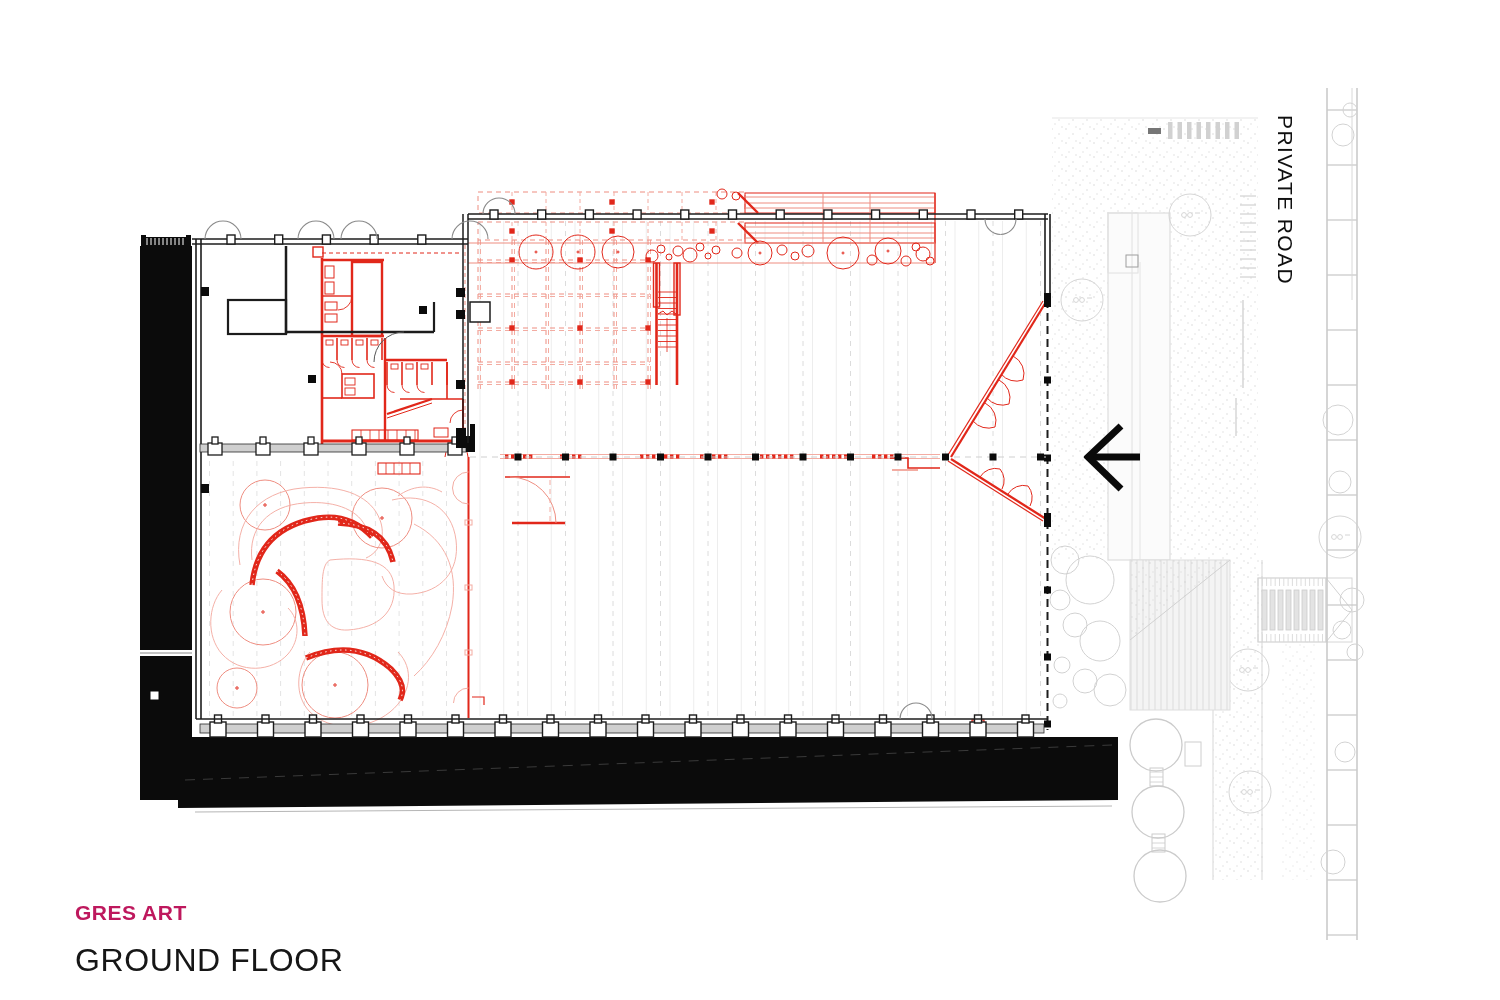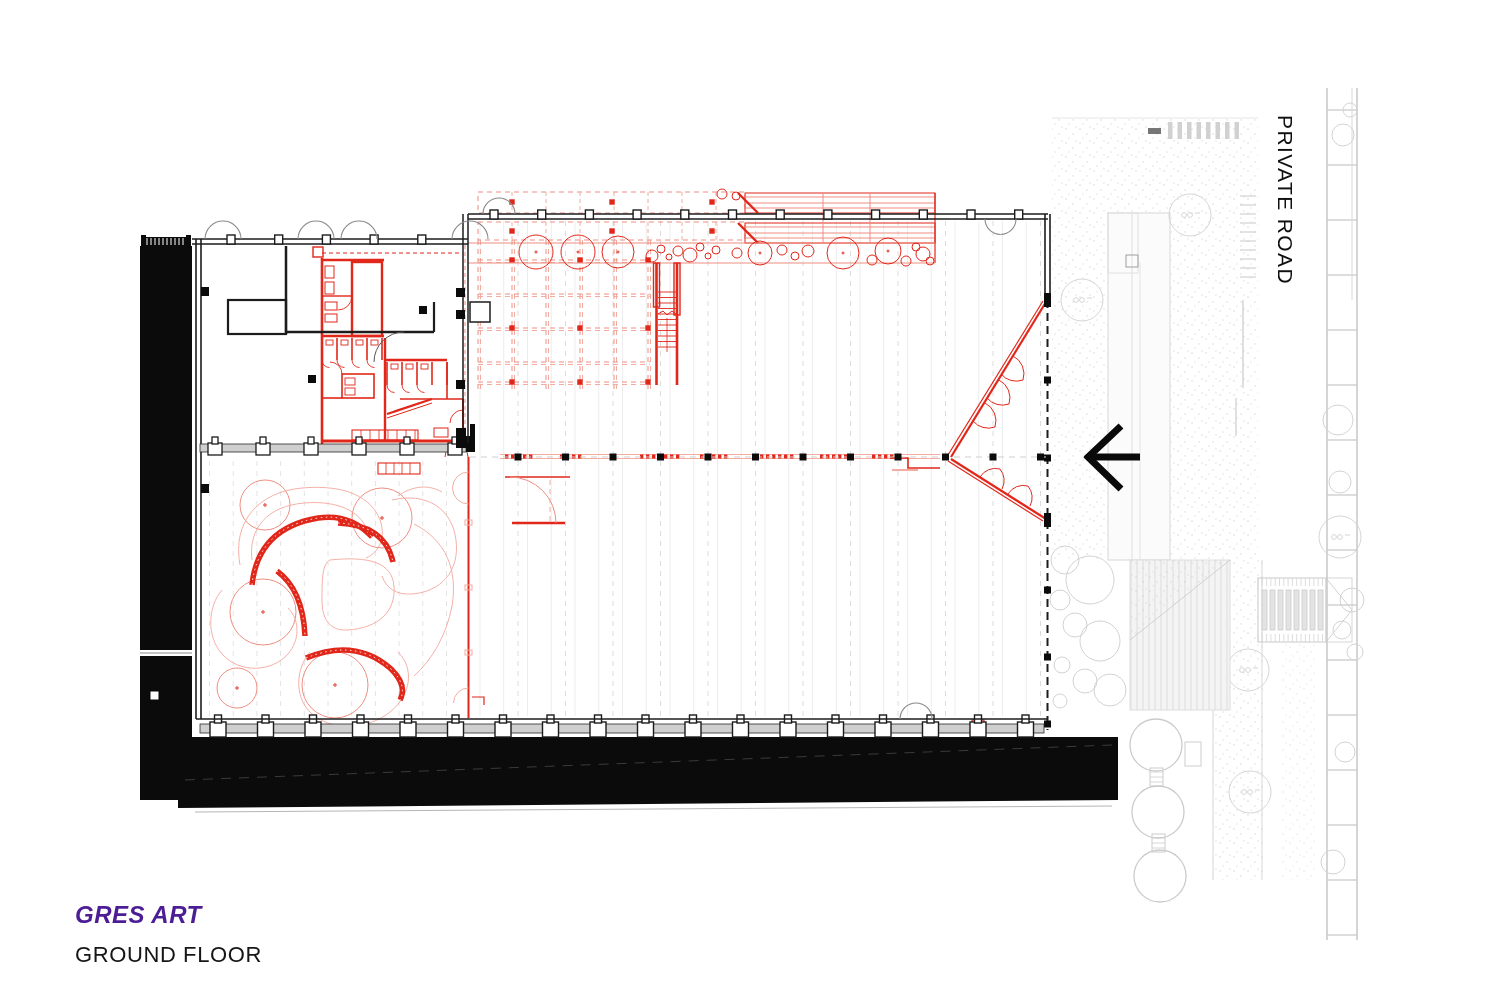--- a/index.html
+++ b/index.html
@@ -1,21 +1,21 @@
 <!DOCTYPE html>
 <html><head>
 <meta charset="utf-8">
 <style>
   html,body{margin:0;padding:0;background:#ffffff;}
   .canvas{position:relative;width:1500px;height:1000px;background:#fff;overflow:hidden;
           font-family:"Liberation Sans",sans-serif;}
   .canvas svg{position:absolute;left:0;top:0;}
-  .project-title{position:absolute;left:75px;top:901px;font-size:24px;font-weight:700;
-                 letter-spacing:.5px;color:#4c1d95;white-space:nowrap;font-style:italic;}
-  .sheet-title{position:absolute;left:75px;top:942px;font-size:22px;font-weight:400;
+  .project-title{position:absolute;left:75px;top:901px;font-size:21px;font-weight:700;
+                 letter-spacing:.5px;color:#be185d;white-space:nowrap;}
+  .sheet-title{position:absolute;left:75px;top:942px;font-size:32px;font-weight:400;
                letter-spacing:.6px;color:#161616;white-space:nowrap;}
   .road-label{position:absolute;left:1297px;top:115px;font-size:21px;font-weight:400;
               letter-spacing:1.4px;color:#101010;white-space:nowrap;
               transform:rotate(90deg);transform-origin:0 0;}
 </style>
 </head>
 <body>
 
 <div class="canvas">
   <svg id="plan" width="1500" height="1000" viewBox="0 0 1500 1000">

